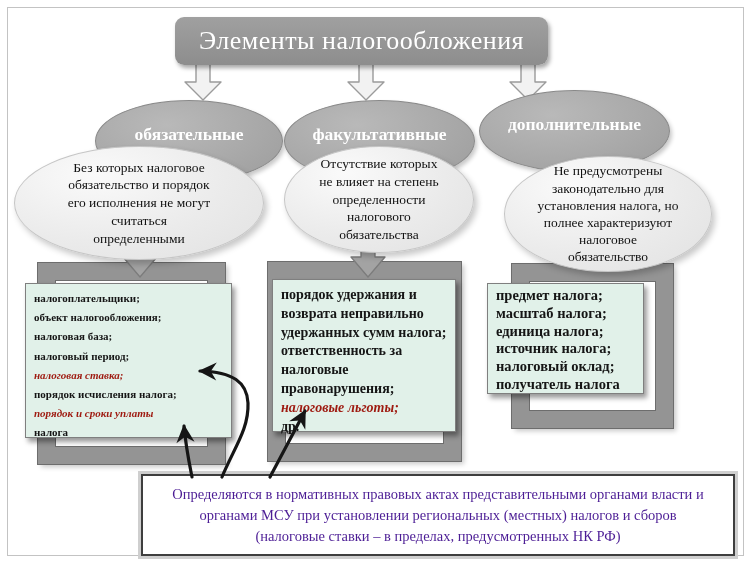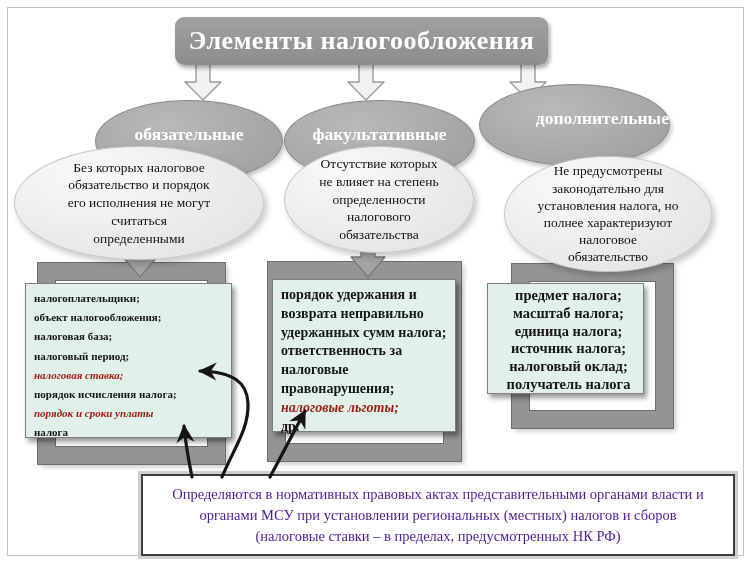--- a/index.html
+++ b/index.html
@@ -4,33 +4,33 @@
 <style>
   html,body{margin:0;padding:0;background:#fff;}
   .slide{position:relative;width:750px;height:561px;background:#ffffff;overflow:hidden;
          font-family:"Liberation Serif","DejaVu Serif",serif;}
   .slide-border{position:absolute;left:7px;top:7px;right:6px;bottom:5px;border:1px solid #c3c3c3;z-index:0;}
 
   
   .title-box{position:absolute;left:175px;top:17px;width:373px;height:48px;
     background:linear-gradient(180deg,#a0a0a0,#8d8d8d);border-radius:9px;
     box-shadow:2px 3px 4px rgba(0,0,0,.35);display:flex;align-items:center;justify-content:center;
-    color:#ffffff;font-size:26px;font-weight:bold;letter-spacing:.5px;z-index:2;}
+    color:#ffffff;font-size:26px;font-weight:normal;letter-spacing:.5px;z-index:2;}
 
   .block-arrow{position:absolute;z-index:1;}
 
   
   .cat{position:absolute;width:188px;height:82px;border-radius:50%;
     background:radial-gradient(ellipse at 38% 30%,#b9b9b9,#9c9c9c);
     border:1px solid #898989;box-shadow:2px 3px 4px rgba(0,0,0,.22);
     color:#fff;font-weight:bold;font-size:17.5px;text-align:center;
     padding-top:23px;box-sizing:border-box;z-index:2;}
   #cat1{left:95px;top:100px;}
   #cat2{left:284px;top:100px;width:191px;}
-  #cat3{left:479px;top:84px;width:191px;text-align:right;}
+  #cat3{left:479px;top:90px;width:191px;}
 
   
   .desc{position:absolute;border-radius:50%;
     background:radial-gradient(ellipse at 32% 25%,#fafafa 0%,#ebebeb 55%,#e1e1e1 100%);
     border:1px solid #c6c6c6;box-shadow:3px 4px 6px rgba(0,0,0,.22);z-index:3;
     display:flex;flex-direction:column;align-items:center;justify-content:center;
     font-size:13.5px;line-height:17.8px;color:#111;text-align:center;}
   #desc1{left:14px;top:146px;width:248px;height:112px;}
   #desc2{left:284px;top:146px;width:188px;height:105px;}
   #desc3{left:504px;top:156px;width:206px;height:114px;line-height:17.2px;}
@@ -44,21 +44,21 @@
 
   
   .panel{position:absolute;background:#e1f1e9;border:1px solid #7f7f7f;
     box-shadow:3px 4px 5px rgba(0,0,0,.4);z-index:3;box-sizing:border-box;
     font-weight:bold;color:#151515;}
   #panel1{left:25px;top:283px;width:207px;height:155px;padding:5px 4px 0 8px;font-size:11px;}
   #panel1 .pline{line-height:19.2px;}
   #panel2{left:272px;top:279px;width:184px;height:153px;padding:6px 2px 12px 8px;font-size:14px;}
   #panel2 .pline{line-height:18.8px;}
   #panel3{left:487px;top:283px;width:157px;height:111px;padding:3px 2px 0 8px;font-size:14.5px;}
-  #panel3 .pline{line-height:17.8px;text-align:center;}
+  #panel3 .pline{line-height:17.8px;}
   .pline{white-space:nowrap;}
   .red{color:#9e1a10;font-style:italic;}
 
   
   .note{position:absolute;left:141px;top:474px;width:594px;height:82px;background:#fff;
     border:2px solid #3e3e3e;box-shadow:0 0 0 3px #cfcfcf;box-sizing:border-box;
     display:flex;flex-direction:column;justify-content:center;text-align:center;
     font-size:14.5px;line-height:21px;color:#4c1d95;z-index:4;}
 
   .overlay{position:absolute;left:0;top:0;z-index:6;pointer-events:none;}

